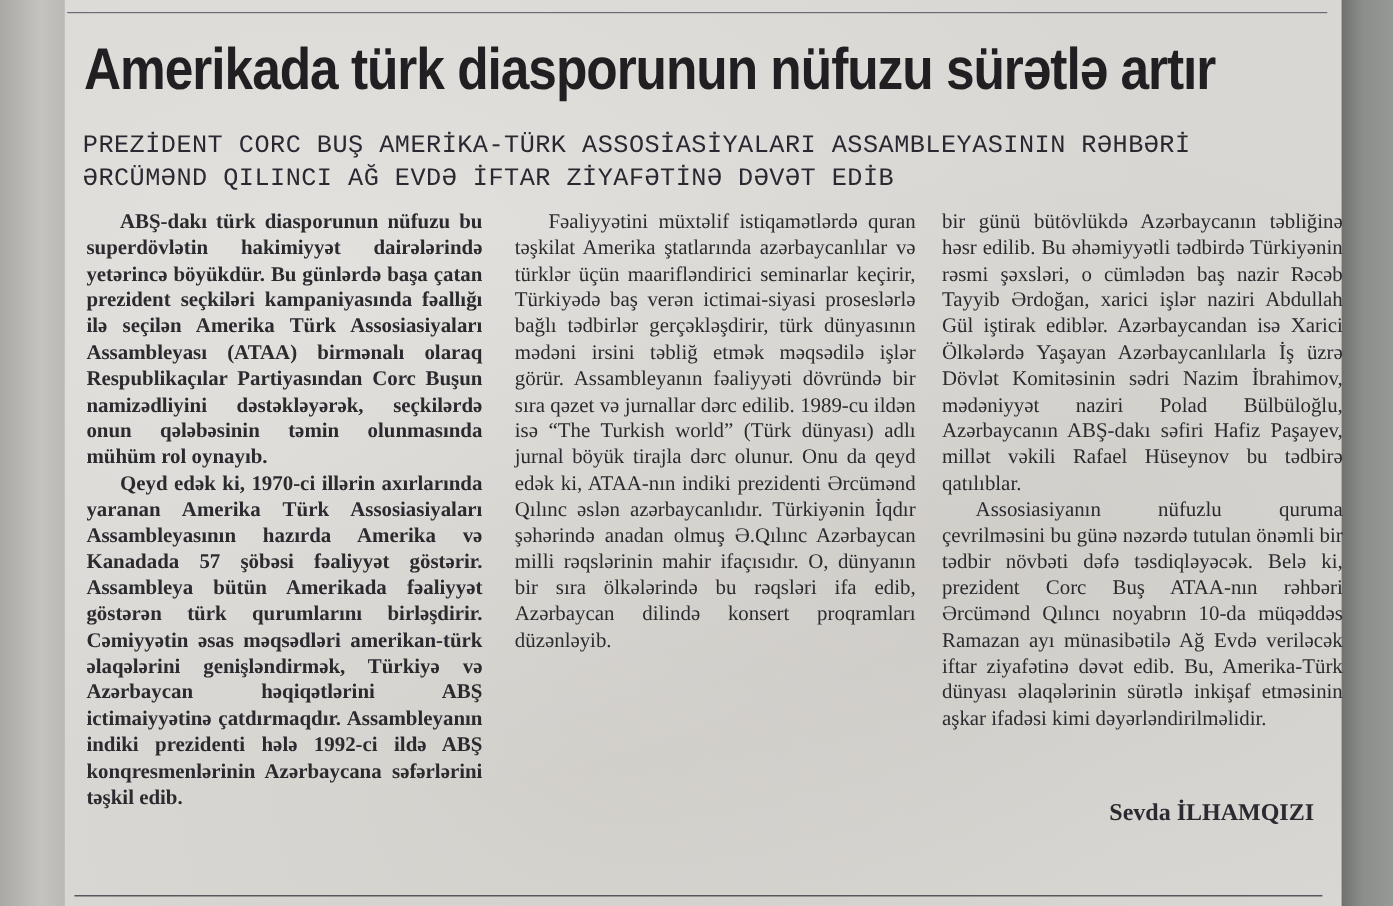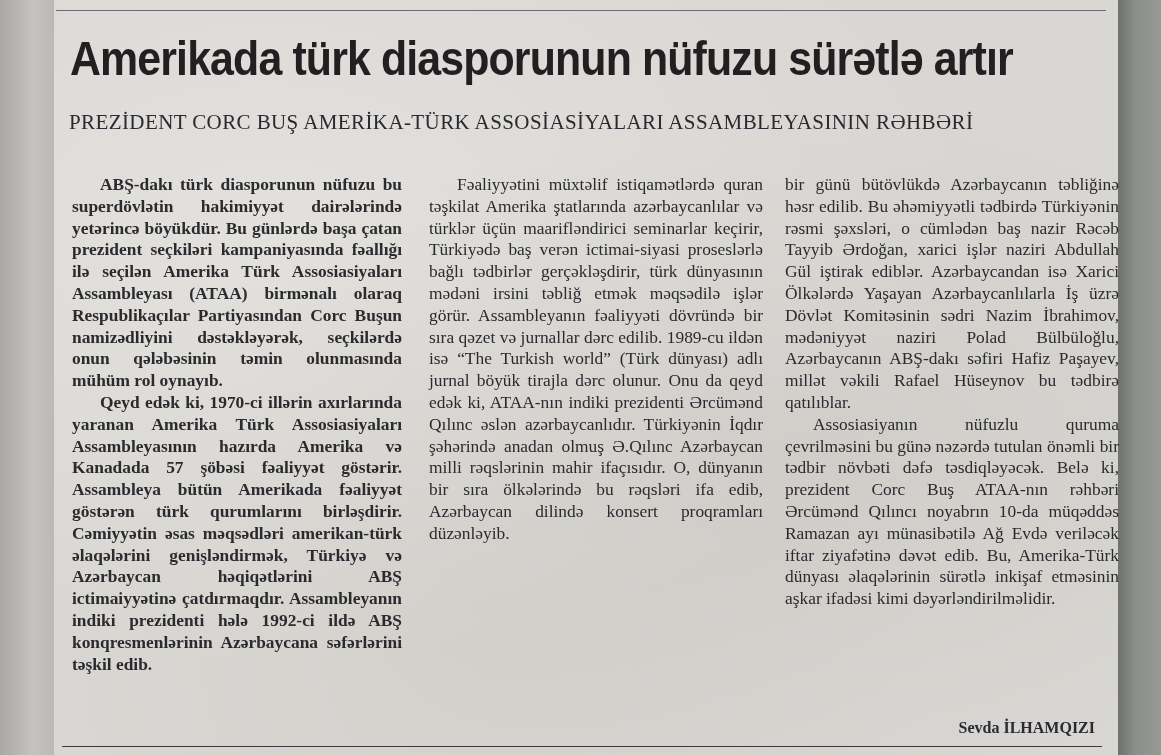--- a/index.html
+++ b/index.html
@@ -34,53 +34,54 @@
   }
   .headline {
     position: absolute; left: 70px; top: 28px; width: 1040px;
     font-family: "Liberation Sans", "DejaVu Sans", sans-serif;
     font-weight: bold; font-size: 49px; letter-spacing: -1px;
     color: #221f22; line-height: 60px; white-space: nowrap;
     transform: scaleX(0.875); transform-origin: left top;
   }
   .subhead {
     position: absolute; left: 69px; top: 109px; width: 1040px;
-    font-family: Liberation Serif, serif;
+    font-family: Liberation Mono, monospace;
     font-size: 21px; color: #2a2830; line-height: 27px; letter-spacing: 0.4px;
     text-transform: uppercase;
   }
   .subhead div { white-space: nowrap; }
   .col {
     position: absolute; top: 174px;
     font-size: 17.4px; line-height: 21.8px; color: #2b2a2e;
     text-align: justify; hyphens: manual;
   }
   .col p { margin: 0; text-indent: 28px; }
   .col p.noindent { text-indent: 0; }
   .col1 { left: 72px; width: 330px; font-weight: bold; }
   .col2 { left: 416px; width: 334px; margin-left: 13px; }
   .col3 { left: 785px; width: 334px; }
   .byline {
-    position: absolute; left: 880px; top: 719px; width: 215px;
-    text-align: right; font-weight: bold; font-size: 16px; color: #2b2a30;
+    position: absolute; left: 880px; top: 666px; width: 215px;
+    text-align: right; font-weight: bold; font-size: 20px; color: #2b2a30;
   }
 </style>
 </head>
 <body>
 
 <div class="left-strip"></div>
 <div class="paper"></div>
 <div class="right-strip"></div>
 
 <div class="rule-top"></div>
 
 <h1 class="headline" style="margin:0;">Amerikada türk diasporunun nüfuzu sürətlə artır</h1>
 
 <div class="subhead">
   <div>PREZİDENT CORC BUŞ AMERİKA-TÜRK ASSOSİASİYALARI ASSAMBLEYASININ RƏHBƏRİ</div>
+  <div>ƏRCÜMƏND QILINCI AĞ EVDƏ İFTAR ZİYAFƏTİNƏ DƏVƏT EDİB</div>
 </div>
 
 <div class="col col1">
   <p>ABŞ-dakı türk diasporunun nüfuzu bu superdövlətin hakimiyyət dairələrində yetərincə böyükdür. Bu günlərdə başa çatan prezident seçkiləri kampaniyasında fəallığı ilə seçilən Amerika Türk Assosiasiyaları Assambleyası (ATAA) birmənalı olaraq Respublikaçılar Partiyasından Corc Buşun namizədliyini dəstəkləyərək, seçkilərdə onun qələbəsinin təmin olunmasında mühüm rol oynayıb.</p>
   <p>Qeyd edək ki, 1970-ci illərin axırlarında yaranan Amerika Türk Assosiasiyaları Assambleyasının hazırda Amerika və Kanadada 57 şöbəsi fəaliyyət göstərir. Assambleya bütün Amerikada fəaliyyət göstərən türk qurumlarını birləşdirir. Cəmiyyətin əsas məqsədləri amerikan-türk əlaqələrini genişləndirmək, Türkiyə və Azərbaycan həqiqətlərini ABŞ ictimaiyyətinə çatdırmaqdır. Assambleyanın indiki prezidenti hələ 1992-ci ildə ABŞ konqresmenlərinin Azərbaycana səfərlərini təşkil edib.</p>
 </div>
 
 <div class="col col2">
   <p>Fəaliyyətini müxtəlif istiqamətlərdə quran təşkilat Amerika ştatlarında azərbaycanlılar və türklər üçün maarifləndirici seminarlar keçirir, Türkiyədə baş verən ictimai-siyasi proseslərlə bağlı tədbirlər gerçəkləşdirir, türk dünyasının mədəni irsini təbliğ etmək məqsədilə işlər görür. Assambleyanın fəaliyyəti dövründə bir sıra qəzet və jurnallar dərc edilib. 1989-cu ildən isə “The Turkish world” (Türk dünyası) adlı jurnal böyük tirajla dərc olunur. Onu da qeyd edək ki, ATAA-nın indiki prezidenti Ərcümənd Qılınc əslən azərbaycanlıdır. Türkiyənin İqdır şəhərində anadan olmuş Ə.Qılınc Azərbaycan milli rəqslərinin mahir ifaçısıdır. O, dünyanın bir sıra ölkələrində bu rəqsləri ifa edib, Azərbaycan dilində konsert proqramları düzənləyib.</p>
 </div>

